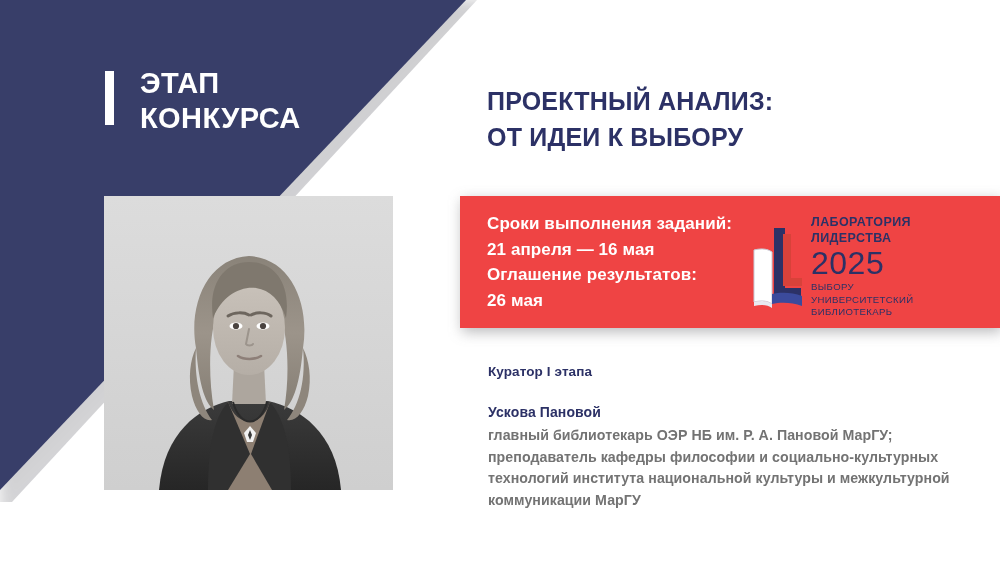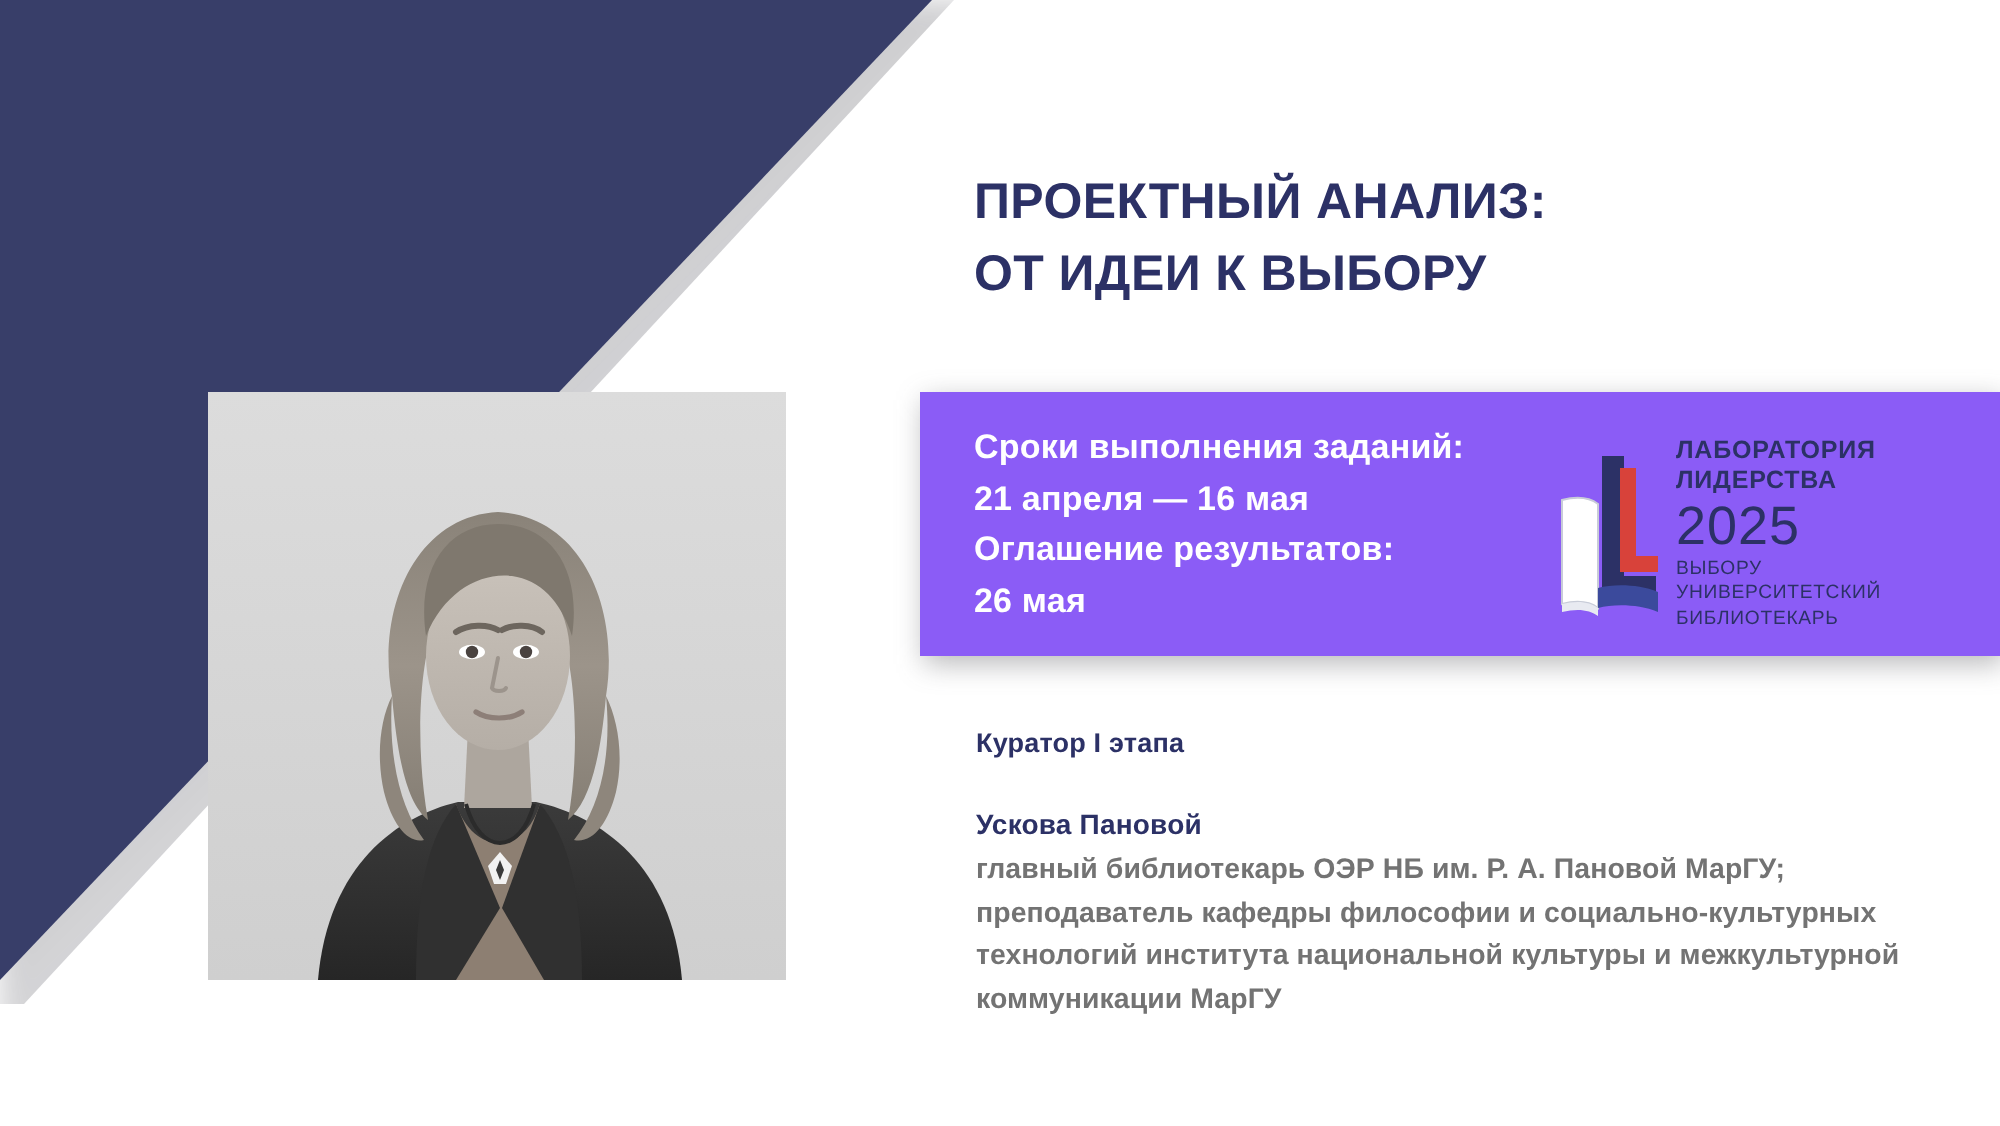--- a/index.html
+++ b/index.html
@@ -103,39 +103,39 @@
     background: rgba(70,70,75,0.38);
     filter: blur(7px);
     z-index: 3;
   }
   .dates-band {
     position: absolute;
     left: 460px;
     top: 196px;
     width: 540px;
     height: 132px;
-    background: #8b5cf6;
+    background: #ef4444;
     z-index: 4;
     display: flex;
     align-items: center;
   }
   .dates-text {
     margin-left: 27px;
     color: #ffffff;
     font-size: 17px;
     font-weight: bold;
     line-height: 1.5;
     white-space: pre-line;
     letter-spacing: 0.1px;
   }
 
   
   .logo {
     position: absolute;
-    left: 777px;
+    left: 750px;
     top: 213px;
     width: 160px;
     height: 108px;
     z-index: 5;
     display: flex;
     align-items: center;
     gap: 7px;
   }
   .logo-mark { flex: 0 0 auto; }
   .logo-mark svg { display: block; }
@@ -144,21 +144,21 @@
     line-height: 1;
   }
   .logo-l1 {
     font-size: 12.5px;
     font-weight: bold;
     letter-spacing: 0.4px;
     white-space: pre-line;
     line-height: 1.22;
   }
   .logo-year {
-    font-size: 27px;
+    font-size: 32px;
     font-weight: normal;
     letter-spacing: 0.5px;
     margin: 1px 0 1px 0;
     line-height: 1.05;
   }
   .logo-l2 {
     font-size: 9.6px;
     font-weight: normal;
     letter-spacing: 0.35px;
     white-space: pre-line;
@@ -198,20 +198,25 @@
   }
 </style>
 </head>
 <body>
 
 <div id="slide">
 
   <div class="navy-shadow"></div>
   <div class="navy-panel"></div>
 
+  <div class="stage-title">
+    <div class="stage-bar"></div>
+    <div class="stage-text">ЭТАП
+КОНКУРСА</div>
+  </div>
 
   <div class="photo-frame">
     <svg viewBox="0 0 289 294" preserveAspectRatio="xMidYMid slice" role="img">
       <defs>
         <linearGradient id="bgwall" x1="0" y1="0" x2="0" y2="1">
           <stop offset="0" stop-color="#dcdcdc"></stop>
           <stop offset="1" stop-color="#cfcfcf"></stop>
         </linearGradient>
         <linearGradient id="hairg" x1="0" y1="0" x2="0" y2="1">
           <stop offset="0" stop-color="#8a8379"></stop>

